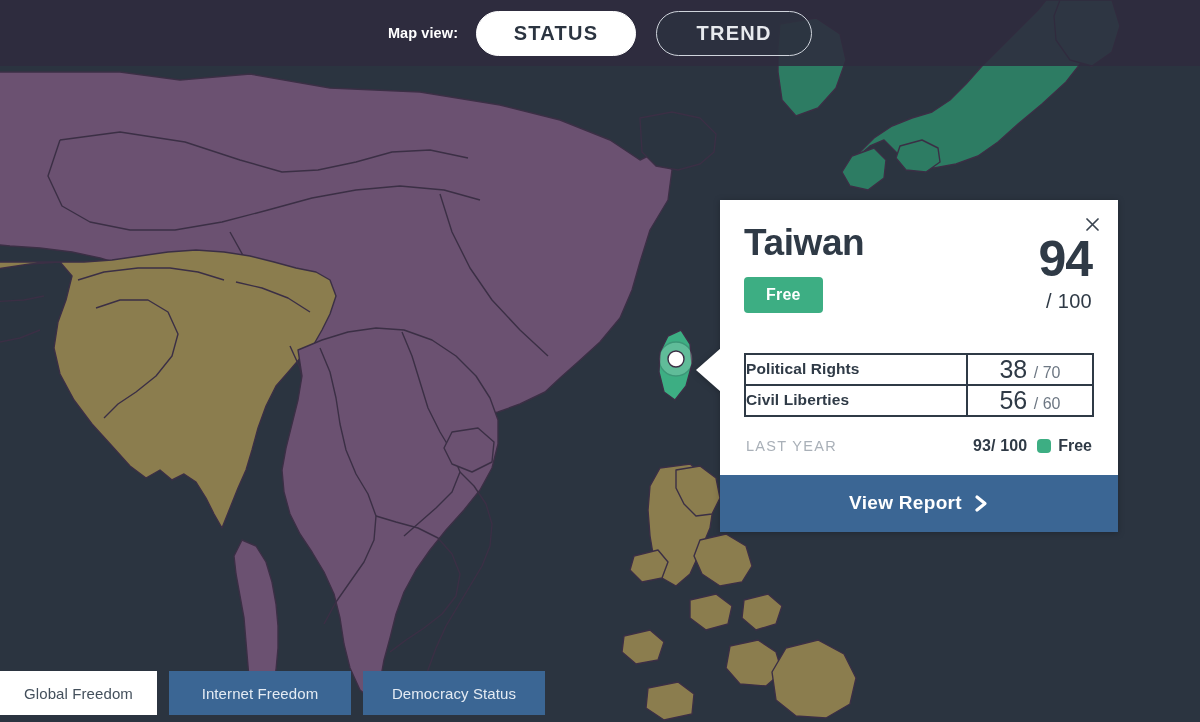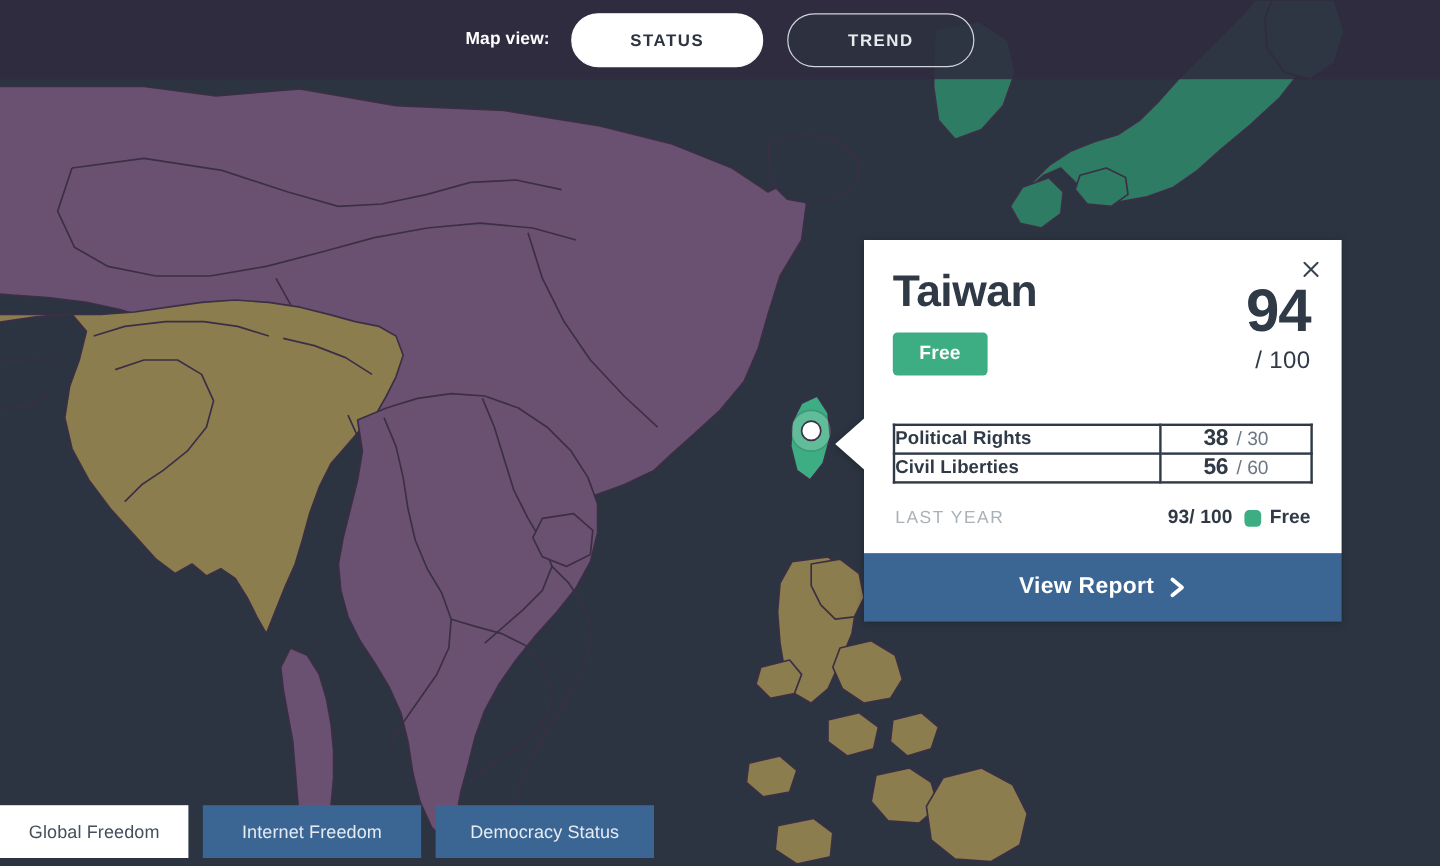--- a/index.html
+++ b/index.html
@@ -37,21 +37,21 @@
     font-size: 14.5px;
     font-weight: bold;
     letter-spacing: 0.1px;
     margin-right: 18px;
     white-space: nowrap;
   }
   .seg-btn {
     height: 45px;
     border-radius: 23px;
     display: inline-flex; align-items: center; justify-content: center;
-    font-size: 14px;
+    font-size: 20px;
     font-weight: bold;
     letter-spacing: 1.3px;
     cursor: pointer;
     user-select: none;
     padding: 0 34px;
   }
   .seg-btn.active {
     background: #ffffff;
     color: #2B3440;
     border: 1px solid #ffffff;
@@ -151,22 +151,22 @@
     padding: 18px 0 18px 18px;
     letter-spacing: 0.1px;
   }
   .sr-value {
     width: 126px;
     text-align: center;
     padding: 14px 4px;
     white-space: nowrap;
   }
   .sr-num {
-    font-size: 19px;
-    font-weight: bold;
+    font-size: 25px;
+    font-weight: normal;
     color: #2F3A46;
     letter-spacing: -0.3px;
   }
   .sr-den {
     font-size: 16px;
     color: #6d7783;
     margin-left: 7px;
   }
 
   
@@ -377,21 +377,21 @@
           <div class="score-main">94</div>
           <div class="score-denom">/ 100</div>
         </div>
       </div>
 
       <table class="score-table">
         <tbody>
           <tr>
             <td class="sr-label">Political Rights</td>
             <td class="sr-value">
-              <span class="sr-num">38</span><span class="sr-den">/ 30</span>
+              <span class="sr-num">38</span><span class="sr-den">/ 70</span>
             </td>
           </tr>
           <tr>
             <td class="sr-label">Civil Liberties</td>
             <td class="sr-value">
               <span class="sr-num">56</span><span class="sr-den">/ 60</span>
             </td>
           </tr>
         </tbody>
       </table>

